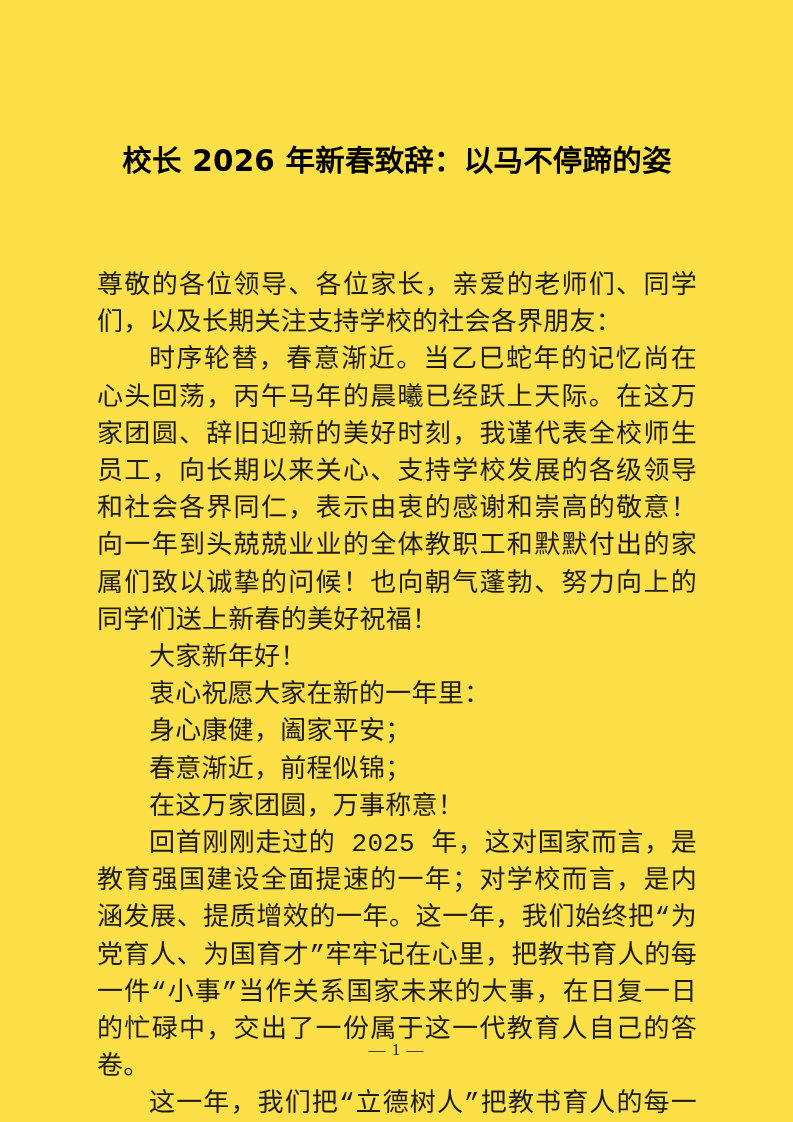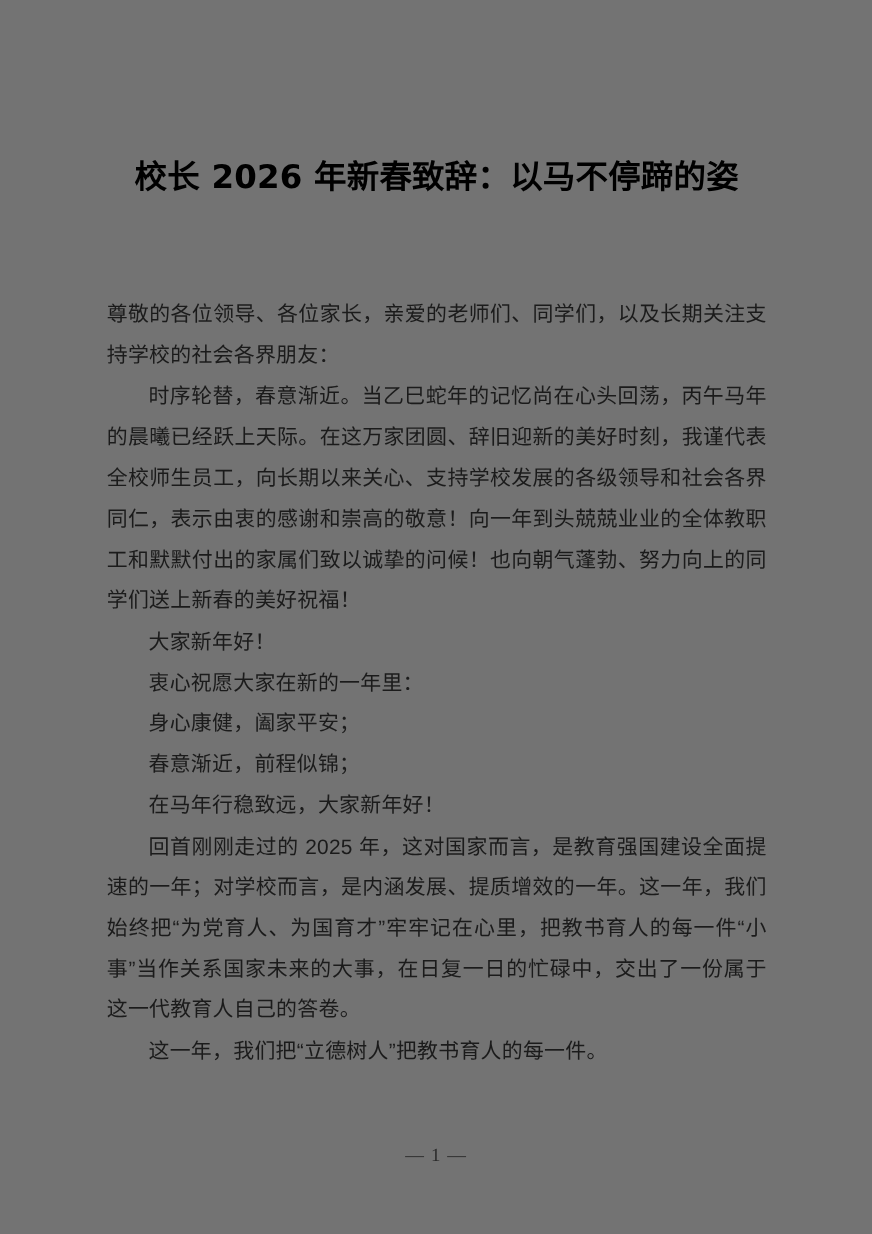--- a/index.html
+++ b/index.html
@@ -7,21 +7,21 @@
     margin: 0;
     padding: 0;
     background: #ffffff;
   }
 
   .page {
     position: relative;
     width: 793px;
     height: 1122px;
     margin: 0 auto;
-    background: #737373;
+    background: #fde047;
     box-sizing: border-box;
     overflow: hidden;
     font-family: "Liberation Serif", "DejaVu Serif", serif;
   }
 
   
   .doc-title {
     position: absolute;
     left: 97px;
     top: 138px;
@@ -40,26 +40,26 @@
   .body-text {
     position: absolute;
     left: 97px;
     top: 268px;
     width: 600px;
     color: #1b1b1b;
   }
 
   .para {
     margin: 0;
-    font-size: 19px;
+    font-size: 26px;
     line-height: 37.2px;
     text-align: justify;
     text-justify: inter-ideograph;
     letter-spacing: 0.25px;
-    font-family: Liberation Sans, sans-serif;
+    font-family: Liberation Mono, monospace;
     color: #1b1b1b;
   }
 
   .para.indent {
     text-indent: 2em;
   }
 
   
   .page-footer {
     position: absolute;
@@ -83,20 +83,20 @@
     <span>校长 2026 年新春致辞：以马不停蹄的姿</span><br>
   </h1>
 
   <div class="body-text">
     <p class="para">尊敬的各位领导、各位家长，亲爱的老师们、同学们，以及长期关注支持学校的社会各界朋友：</p>
     <p class="para indent">时序轮替，春意渐近。当乙巳蛇年的记忆尚在心头回荡，丙午马年的晨曦已经跃上天际。在这万家团圆、辞旧迎新的美好时刻，我谨代表全校师生员工，向长期以来关心、支持学校发展的各级领导和社会各界同仁，表示由衷的感谢和崇高的敬意！向一年到头兢兢业业的全体教职工和默默付出的家属们致以诚挚的问候！也向朝气蓬勃、努力向上的同学们送上新春的美好祝福！</p>
     <p class="para indent">大家新年好！</p>
     <p class="para indent">衷心祝愿大家在新的一年里：</p>
     <p class="para indent">身心康健，阖家平安；</p>
     <p class="para indent">春意渐近，前程似锦；</p>
-    <p class="para indent">在马年行稳致远，大家新年好！</p>
+    <p class="para indent">在这万家团圆，万事称意！</p>
     <p class="para indent">回首刚刚走过的 2025 年，这对国家而言，是教育强国建设全面提速的一年；对学校而言，是内涵发展、提质增效的一年。这一年，我们始终把“为党育人、为国育才”牢牢记在心里，把教书育人的每一件“小事”当作关系国家未来的大事，在日复一日的忙碌中，交出了一份属于这一代教育人自己的答卷。</p>
     <p class="para indent">这一年，我们把“立德树人”把教书育人的每一件。</p>
   </div>
 
   <div class="page-footer">— 1 —</div>
 
 </div>
 
 </body></html>

